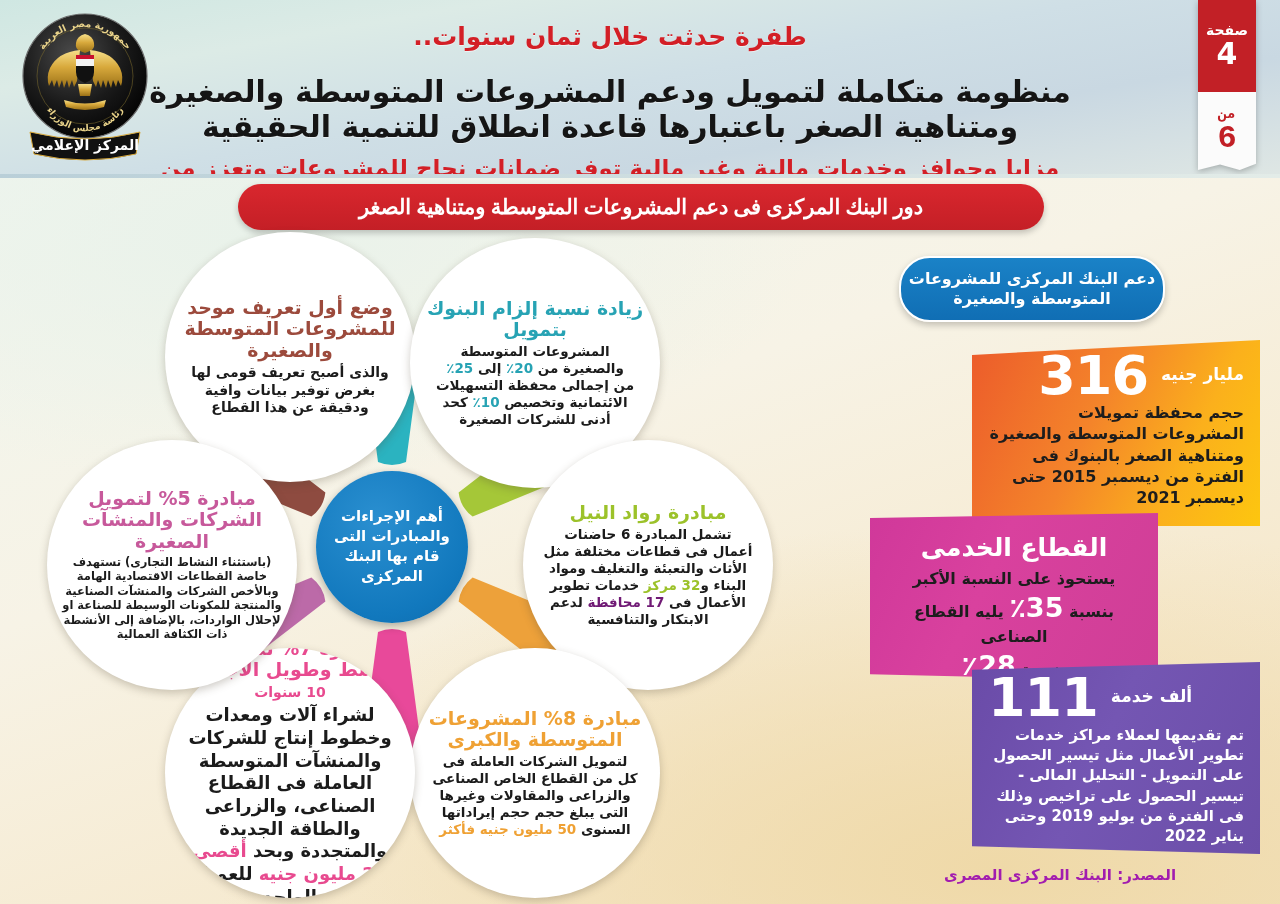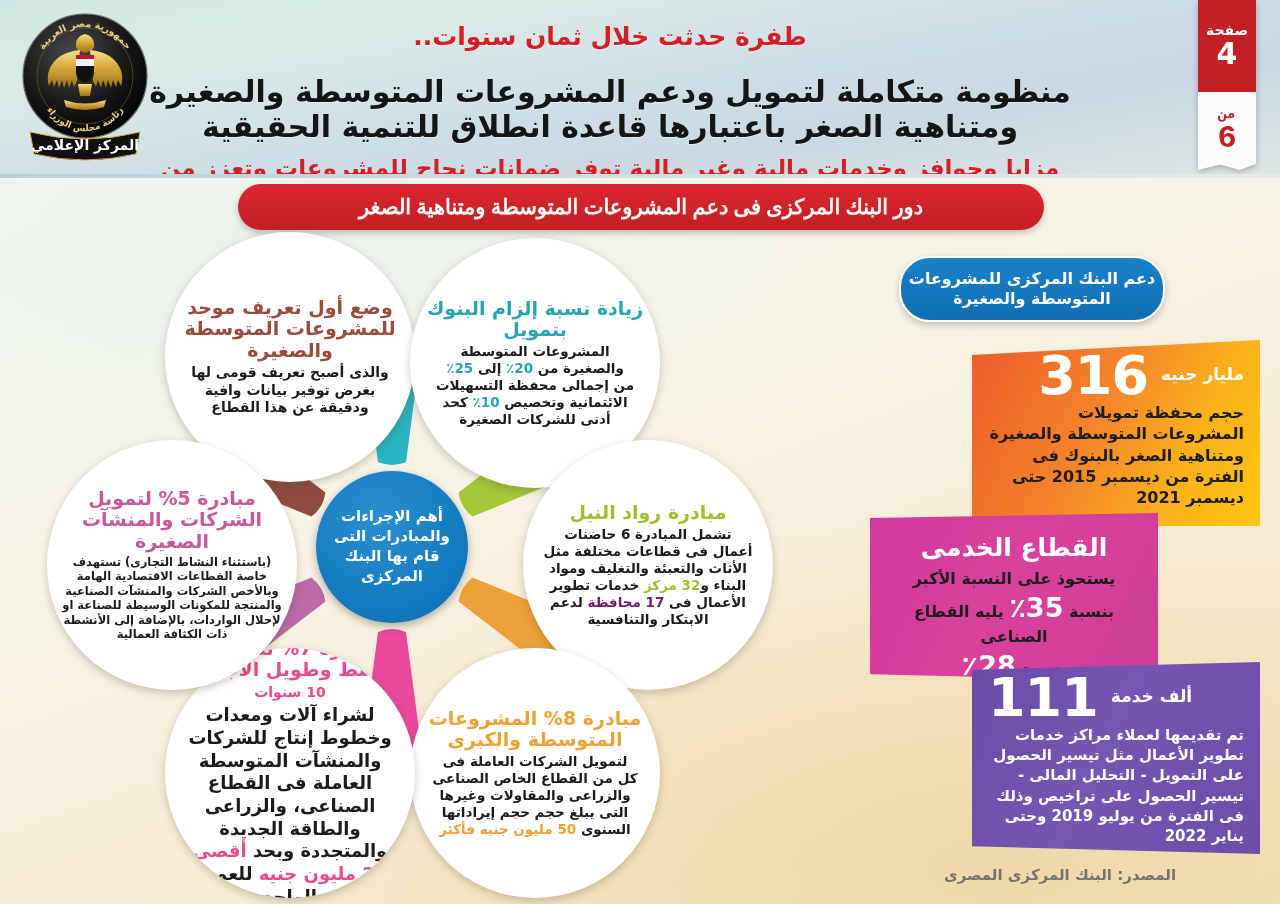--- a/index.html
+++ b/index.html
@@ -129,21 +129,21 @@
   .bigunit{font-size:17px;font-weight:bold;color:#fff;display:inline-block;
            vertical-align:baseline;margin-left:8px;margin-bottom:4px;}
   .ptext{font-size:16px;font-weight:bold;color:#1d1d1d;line-height:1.32;margin-top:1px;}
   .ptext-w{font-size:15px;font-weight:bold;color:#ffffff;line-height:1.34;margin-top:2px;}
   .phead{font-size:25px;font-weight:bold;color:#fff;text-align:center;margin:10px 0 6px 0;}
   .pcent{text-align:center;}
   .pctbig{font-size:27px;font-weight:bold;color:#fff;}
 
   .source{
     position:absolute;left:860px;top:866px;width:400px;text-align:center;
-    font-size:15px;font-weight:bold;color:#737373;direction:rtl;
+    font-size:15px;font-weight:bold;color:#a21caf;direction:rtl;
   }
 </style>
 </head>
 <body>
 
 <div id="stage">
 
   <div class="header">
 
     <div class="logo">

